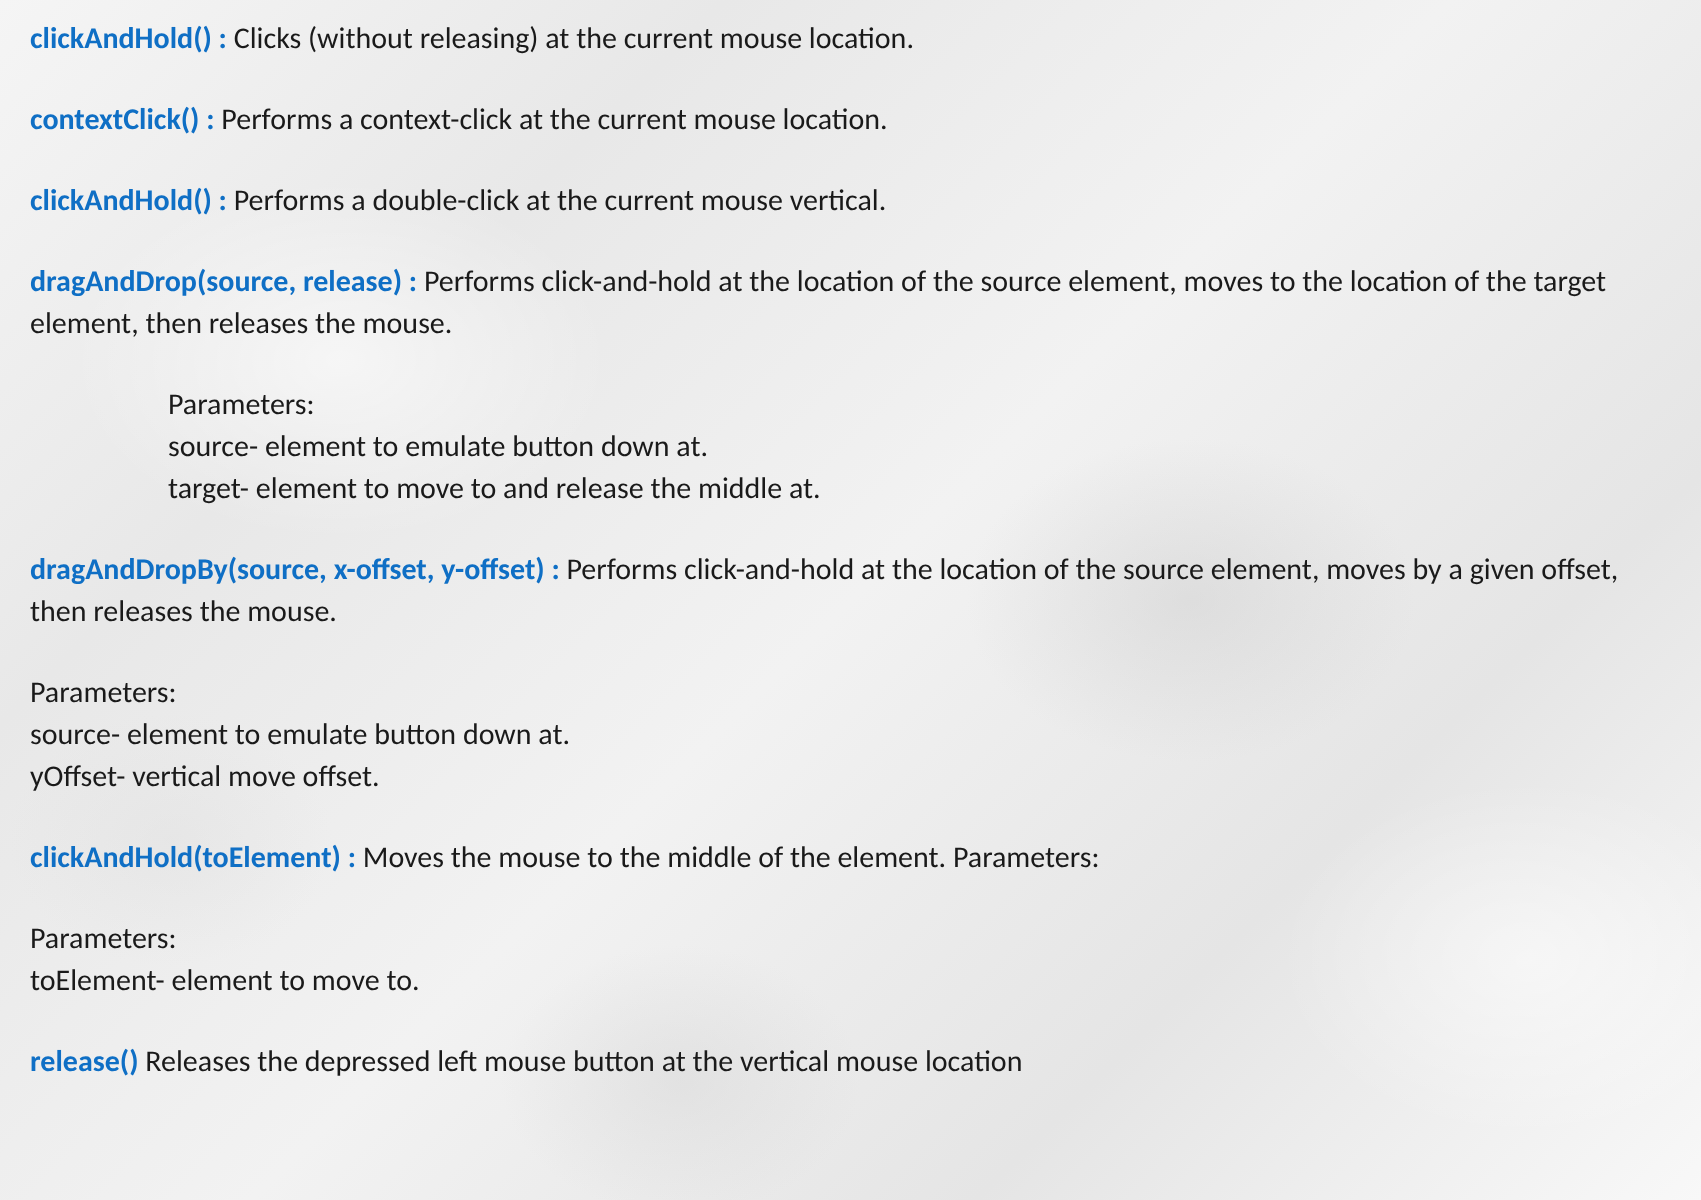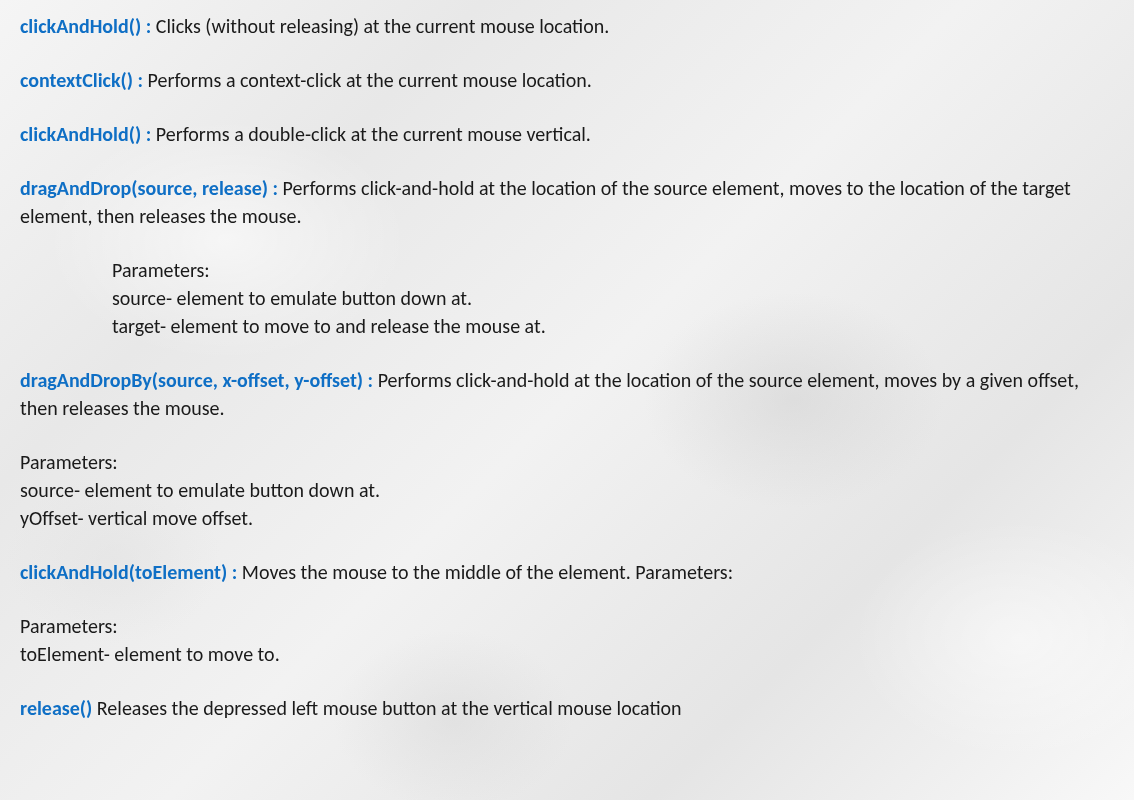--- a/index.html
+++ b/index.html
@@ -74,21 +74,21 @@
 
   <div class="entry">
     <span class="method-name">clickAndHold() :</span><span class="description"> Performs a double-click at the current mouse vertical.</span>
   </div>
 
   <div class="entry">
     <span class="method-name">dragAndDrop(source, release) :</span><span class="description"> Performs click-and-hold at the location of the source element, moves to the location of the target element, then releases the mouse.</span>
     <div class="params-block params-indented">
       <span class="param-line">Parameters:</span>
       <span class="param-line">source- element to emulate button down at.</span>
-      <span class="param-line">target- element to move to and release the mouse at.</span>
+      <span class="param-line">target- element to move to and release the middle at.</span>
     </div>
   </div>
 
   <div class="entry">
     <span class="method-name">dragAndDropBy(source, x-offset, y-offset) :</span><span class="description"> Performs click-and-hold at the location of the source element, moves by a given offset, then releases the mouse.</span>
     <div class="params-block">
       <span class="param-line">Parameters:</span>
       <span class="param-line">source- element to emulate button down at.</span>
       <span class="param-line">yOffset- vertical move offset.</span>
     </div>

